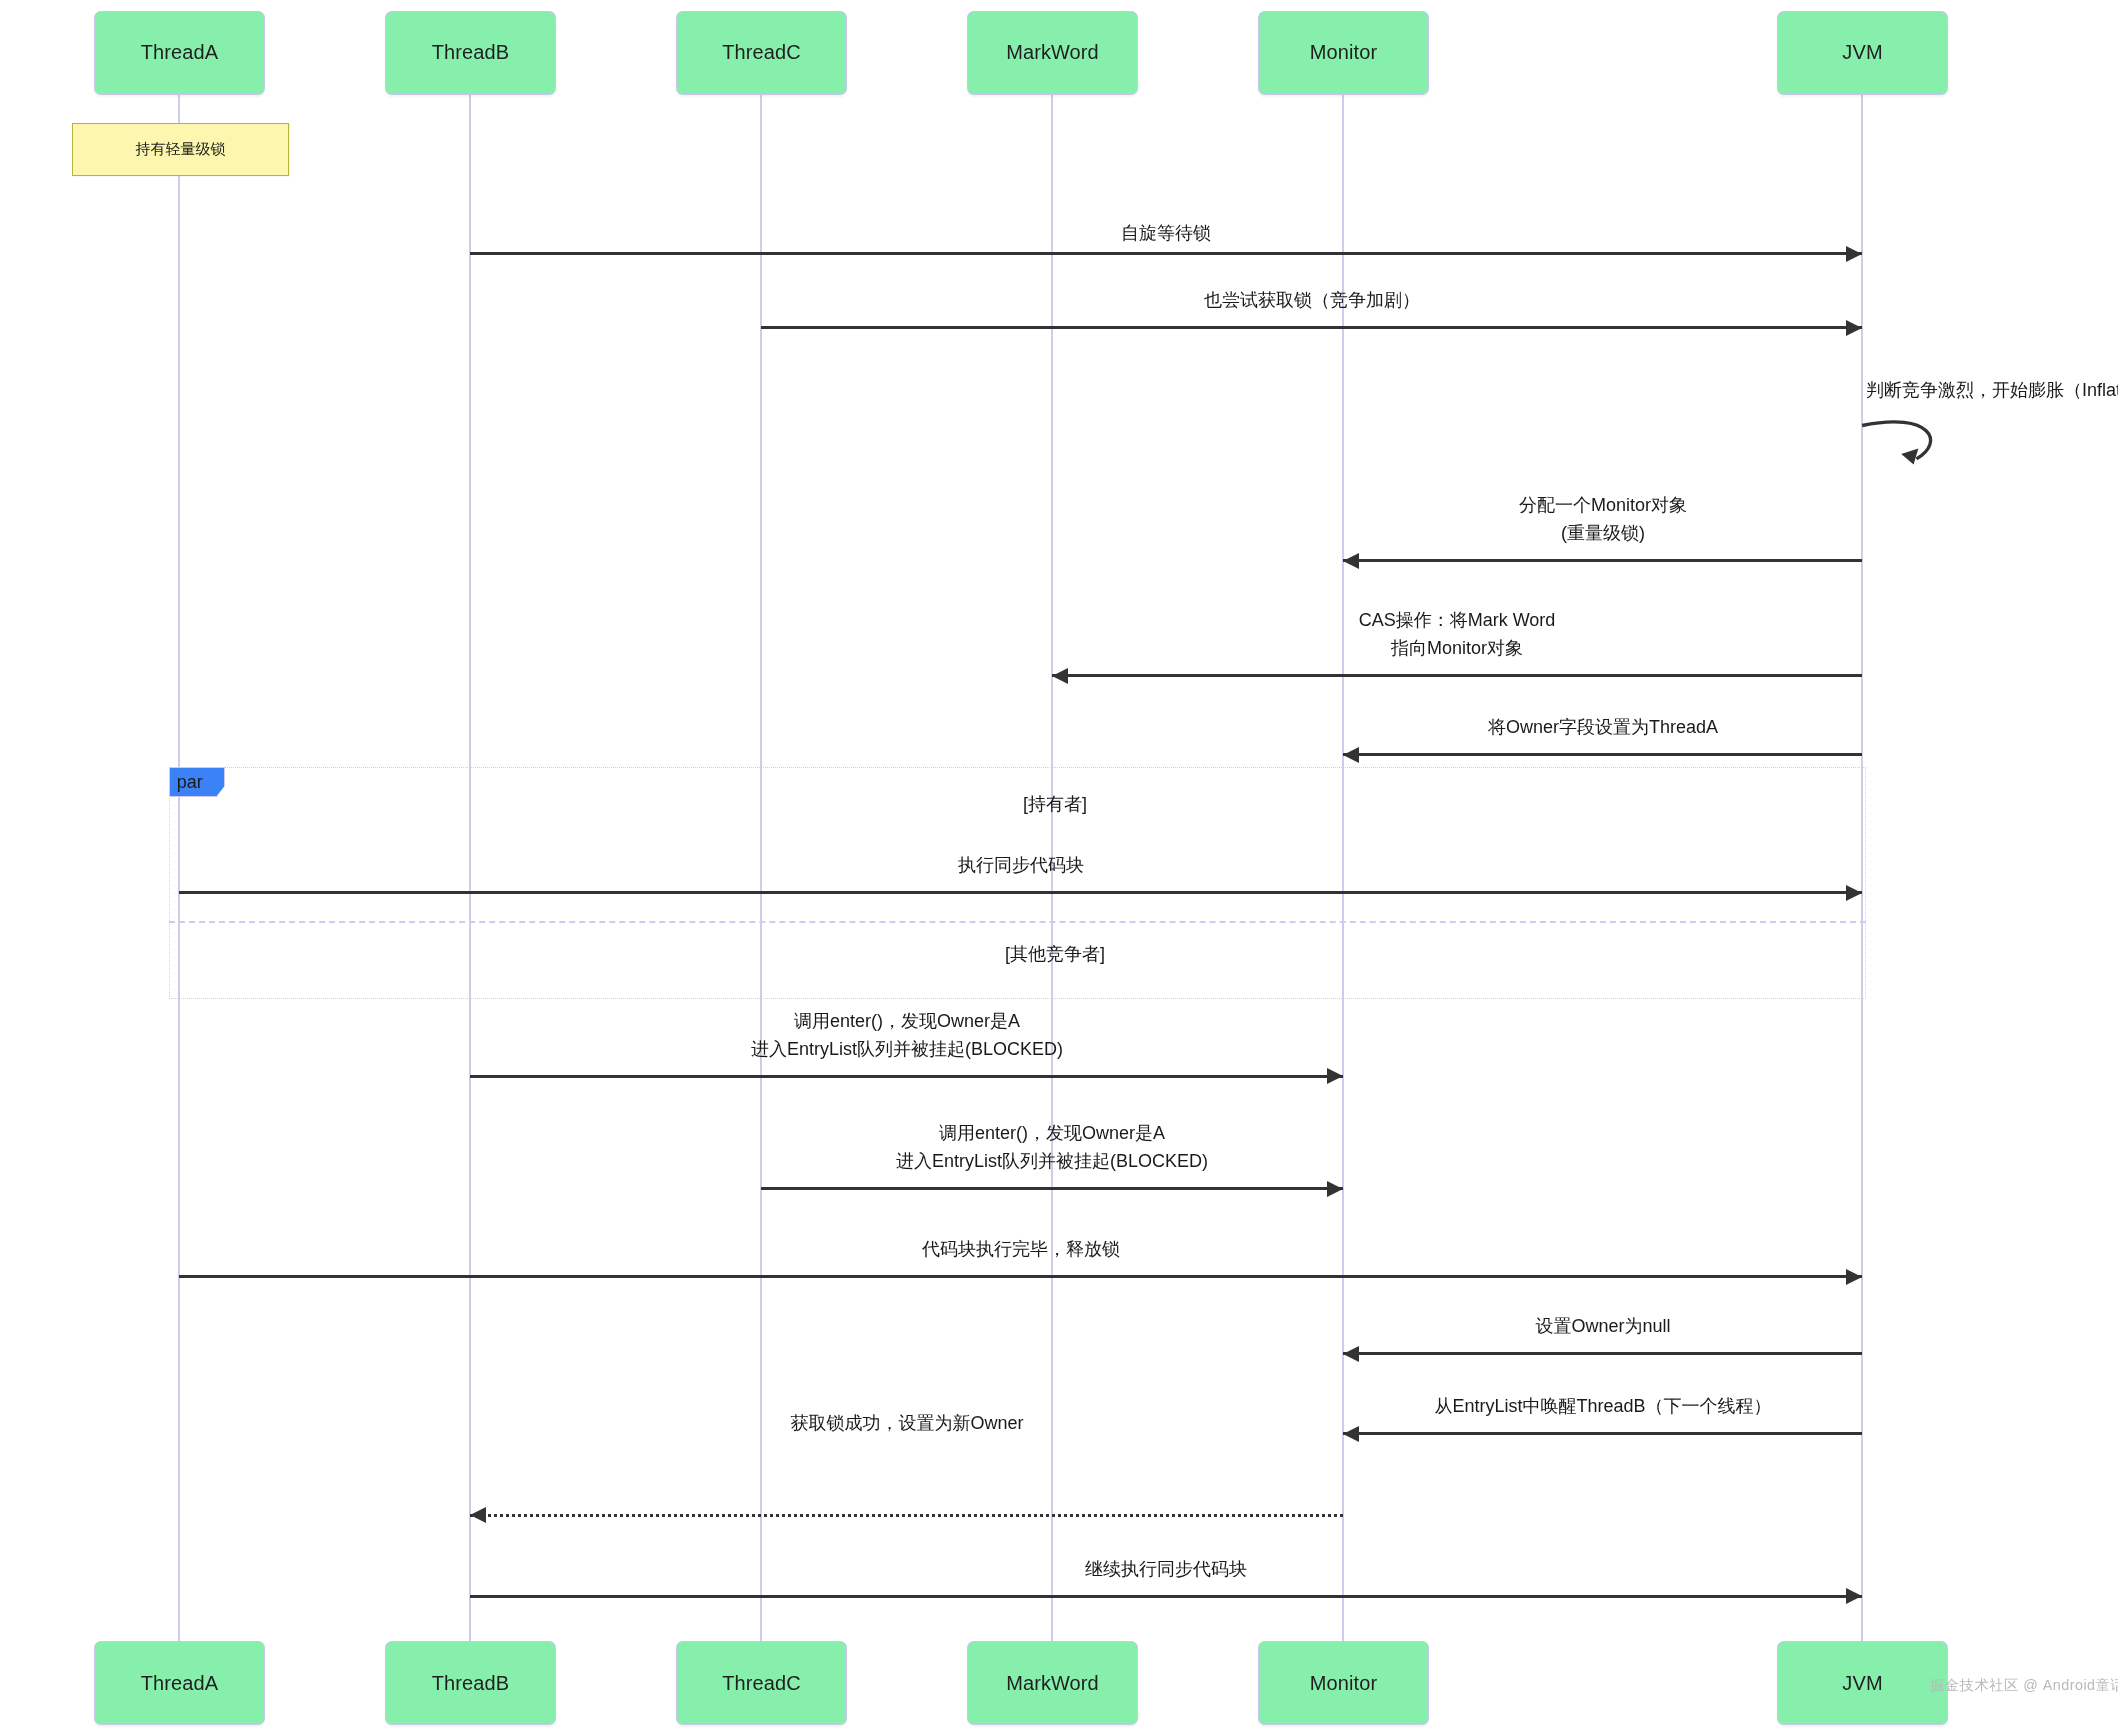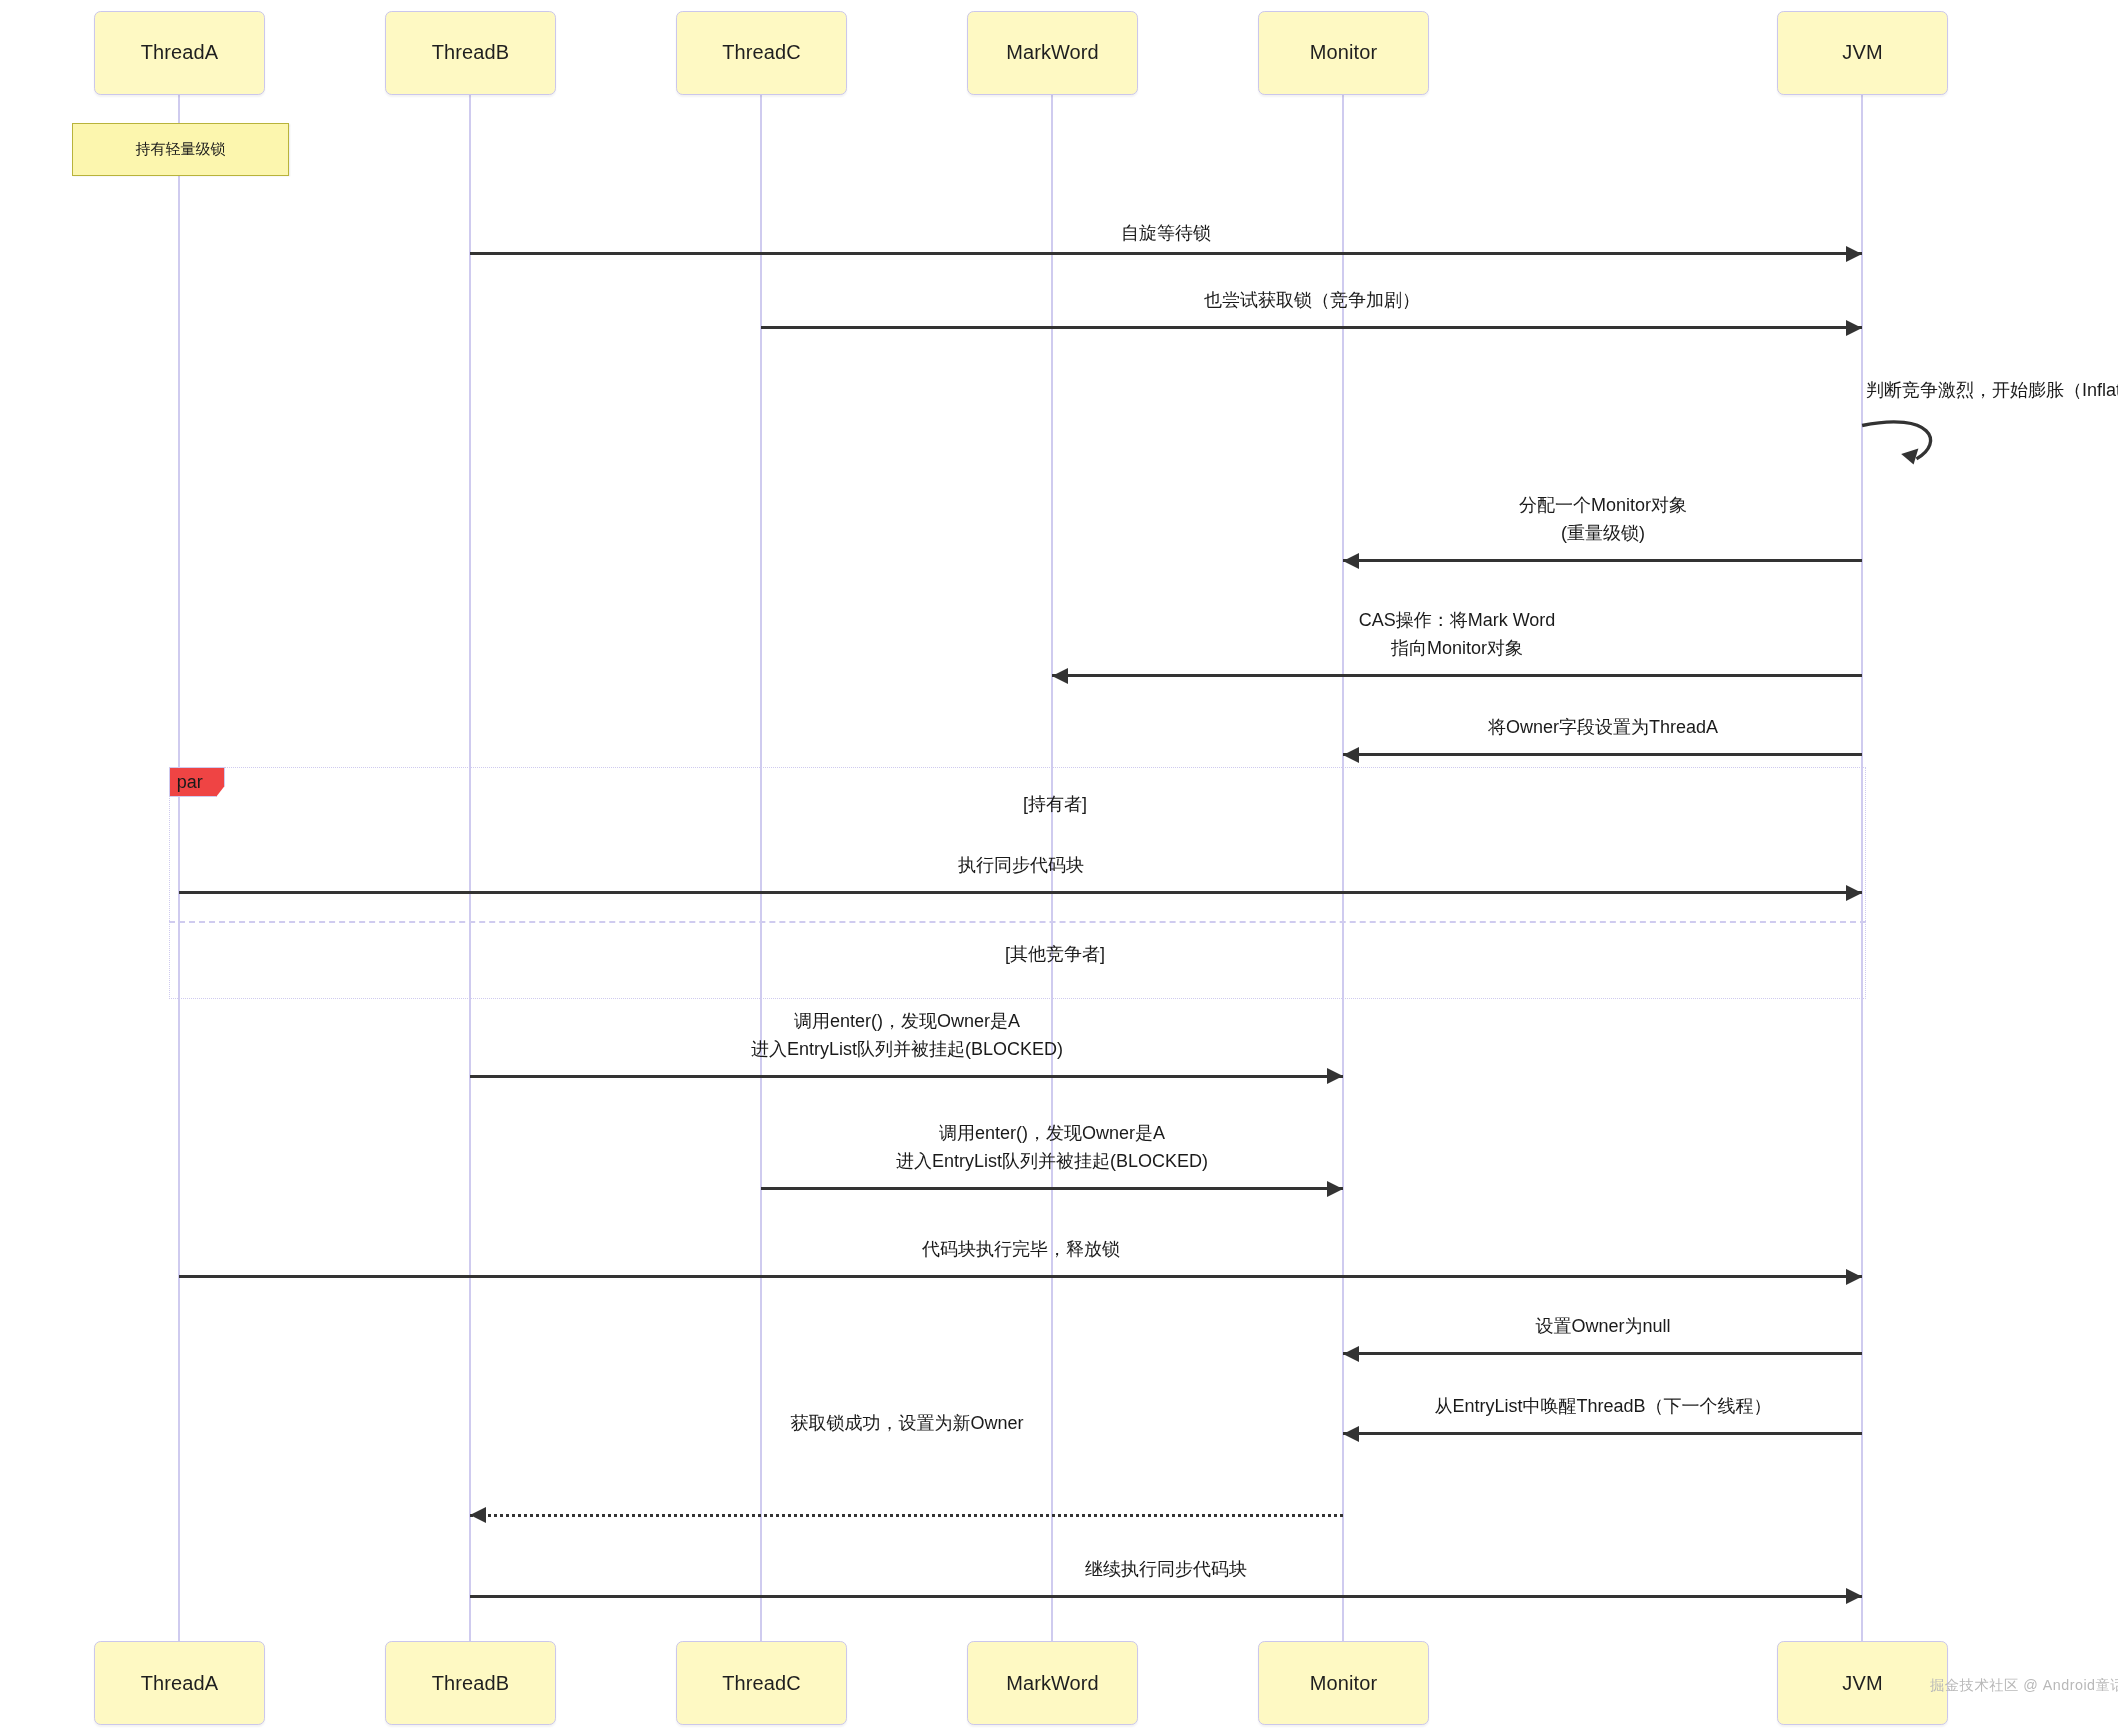--- a/index.html
+++ b/index.html
@@ -2,21 +2,21 @@
 <html style="font-size:7.6px"><head>
 <meta charset="utf-8">
 <style>
   html,body{margin:0;padding:0;background:#ffffff;}
   body{font-family:"Liberation Sans","DejaVu Sans",sans-serif;}
   #canvas{position:relative;width:2119px;height:1735px;background:#ffffff;overflow:hidden;}
 
   
   .participant{
     position:absolute;width:171px;height:84px;
-    background:#fef9c3;border:1.4px solid #CBC7EC;border-radius:6.7px;
+    background:#86efac;border:1.4px solid #CBC7EC;border-radius:6.7px;
     box-sizing:border-box;display:flex;align-items:center;justify-content:center;
     box-shadow:0 1.4px 1.9px rgba(0,0,0,.05);
   }
   .participant .plabel{
     font-size:20px;color:#1f1f1f;letter-spacing:0.1px;white-space:nowrap;
   }
 
   
   .lifeline{position:absolute;width:1.9px;background:#CFCBEF;}
 
@@ -48,21 +48,21 @@
   
   .selfloop{position:absolute;}
 
   
   .fragment{
     position:absolute;box-sizing:border-box;
     border:1.9px dotted #CFCBEF;background:transparent;
   }
   .fragment-divider{position:absolute;height:0;border-top:2.4px dashed #CFCBEF;}
   .fragment-tag{
-    position:absolute;background:#ef4444;border:1px solid #CFCBEF;
+    position:absolute;background:#3b82f6;border:1px solid #CFCBEF;
     display:flex;align-items:center;justify-content:flex-start;
     padding-left:6.7px;box-sizing:border-box;
     clip-path:polygon(0 0,100% 0,100% 62%,84% 100%,0 100%);
   }
   .fragment-tag span{font-size:18px;color:#1a1a1a;}
   .fragment-cond{
     position:absolute;font-size:18px;color:#1a1a1a;white-space:nowrap;
     transform:translateX(-50%);
     text-align:center;
   }

